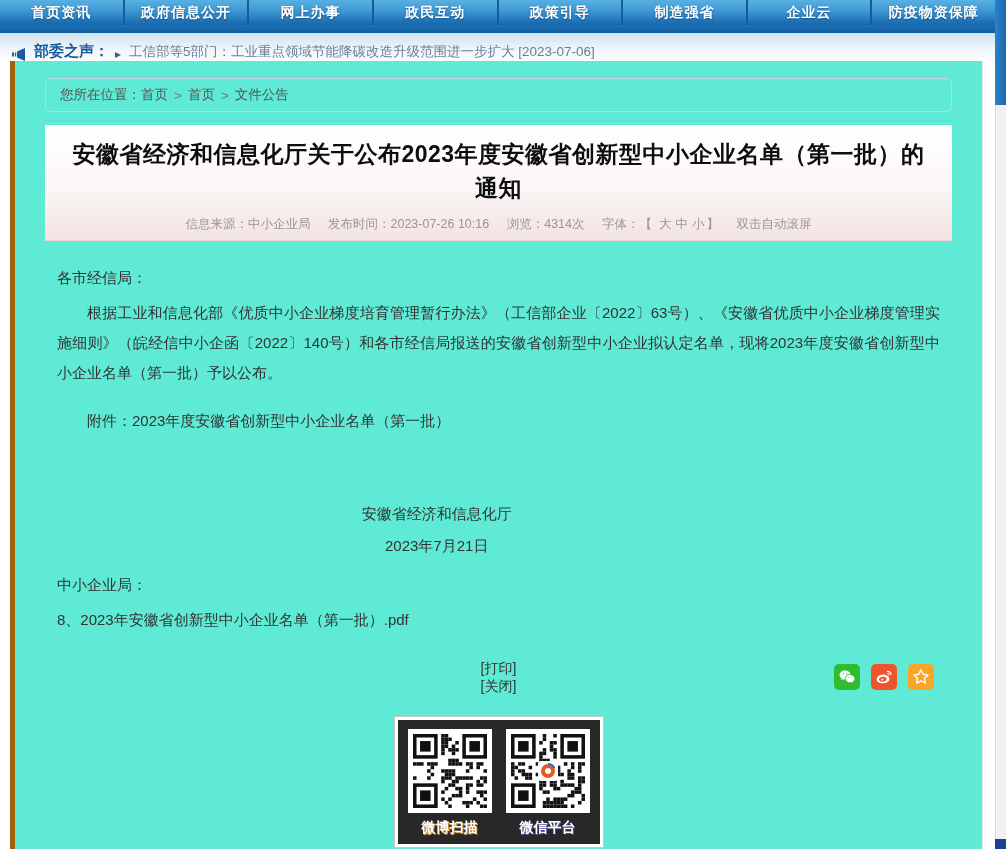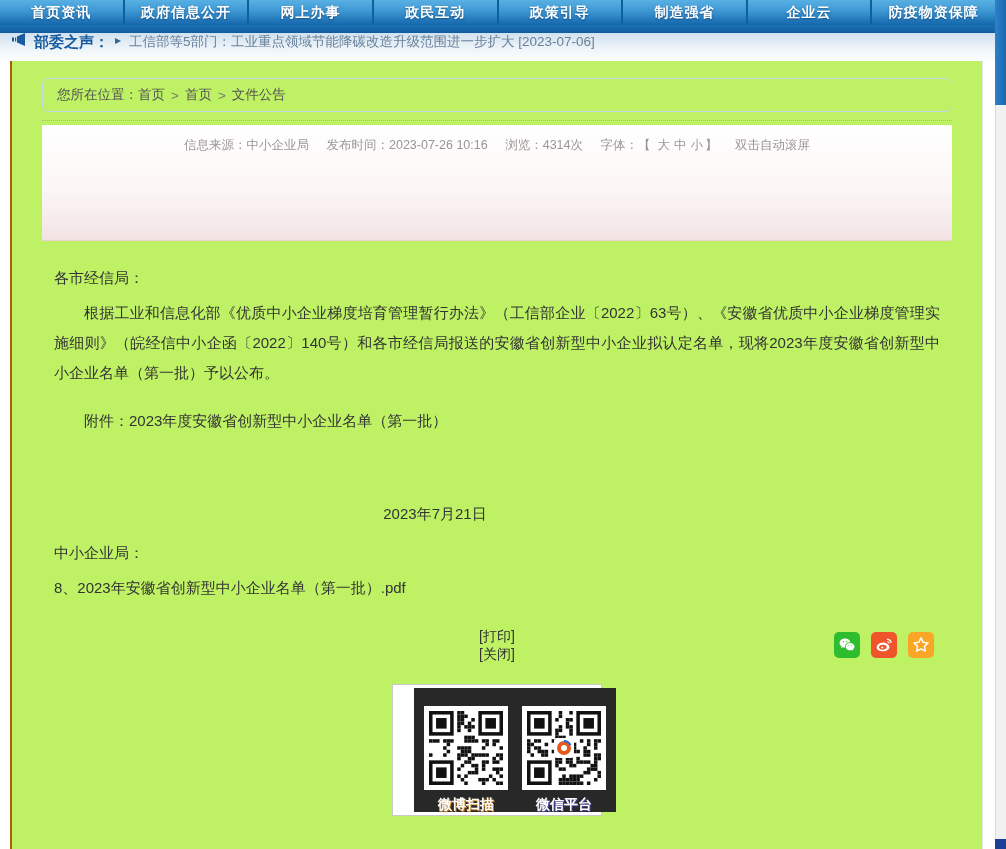--- a/index.html
+++ b/index.html
@@ -11,30 +11,30 @@
     background:linear-gradient(180deg,#58b0e3 0%,#3d97d2 45%,#1467ac 100%); }
   .nav-item { flex:1; display:flex; align-items:center; justify-content:center;
     color:#fff; font-size:14px; font-weight:bold; letter-spacing:1px; cursor:pointer;
     border-right:2px solid #0f5f9f; text-shadow:0 1px 2px rgba(0,40,90,.55); }
   .nav-item:last-child { border-right:none; }
   .navstrip { position:absolute; left:0; top:25px; width:995px; height:8px;
     background:linear-gradient(180deg,#1c71b4,#0f5c9e); }
 
   
   .ticker { position:absolute; left:0; top:33px; width:995px; height:28px;
-    display:flex; align-items:flex-start; padding-left:12px;
+    display:flex; align-items:flex-end; padding-left:12px;
     background:linear-gradient(180deg,#d0e1ee 0%,#eef4f9 55%,#fdfefe 100%); }
   .speaker { width:14px; height:13px; margin-right:8px; }
   .ticker-label { color:#155a9e; font-size:15px; font-weight:bold; margin-right:6px; }
   .ticker-arrow { color:#35648f; font-size:12px; margin-right:8px; }
   .ticker-news { color:#68809b; font-size:13.5px; cursor:pointer; }
 
   
   .container { position:absolute; left:10px; top:61px; width:973px; height:788px;
-    background:#bef264; border-left:2px solid #a16207; border-right:1px solid #dfe5ea;
+    background:#5eead4; border-left:5px solid #a16207; border-right:1px solid #dfe5ea;
     padding:0 30px; }
 
   .breadcrumb-box { margin-top:17px; height:34px; border:1px solid #c3d5e2;
     border-radius:6px; display:flex; align-items:center; padding-left:14px;
     font-size:13.5px; color:#555; }
   .crumb-link { cursor:pointer; }
   .crumb-sep { margin:0 6px; color:#777; }
   .dotted-sep { margin-top:8px; border-bottom:1px dotted #b0b0b0; height:1px; }
 
   
@@ -64,21 +64,21 @@
   .action-link { color:#333; font-size:14px; cursor:pointer; margin:0 2px; }
   .share-group { position:absolute; right:18px; top:0; display:flex; gap:11px; }
   .share-btn { width:26px; height:26px; border-radius:5px; cursor:pointer;
     display:flex; align-items:center; justify-content:center; }
   .share-btn svg { width:20px; height:20px; }
 
   
   .qr-panel { margin:24px auto 0 auto; width:210px; height:132px;
     border:1px solid #c9c9c9; background:#fff; padding:3px; }
   .qr-inner { width:100%; height:100%; background:#282828; display:flex;
-    justify-content:center; gap:14px; padding-top:18px;margin-left:18px; }
+    justify-content:center; gap:14px; padding-top:9px; }
   .qr-col { display:flex; flex-direction:column; align-items:center; }
   .qr-tile { width:84px; height:84px; background:#fff; padding:5px; position:relative; }
   .qr-tile svg { width:74px; height:74px; display:block; }
   .qr-logo { position:absolute; left:50%; top:50%; transform:translate(-50%,-50%);
     width:20px; height:20px; background:#fff; border-radius:3px;
     display:flex; align-items:center; justify-content:center; }
   .qr-label { margin-top:6px; font-size:14px; font-weight:bold; color:#fff; }
   .qr-label.weibo { text-shadow:1px 1px 0 rgba(235,150,30,.85); }
   .qr-label.wechat { text-shadow:1px 1px 0 rgba(90,90,235,.6); }
 
@@ -123,34 +123,36 @@
     <span class="crumb-link">首页</span>
     <span class="crumb-sep">&gt;</span>
     <span class="crumb-link">首页</span>
     <span class="crumb-sep">&gt;</span>
     <span class="crumb-link">文件公告</span>
   </div>
 
   <div class="dotted-sep"></div>
 
   <div class="title-block">
+    <div class="article-title">安徽省经济和信息化厅关于公布2023年度安徽省创新型中小企业名单（第一批）的通知</div>
     <div class="meta-row">
       <span>信息来源：中小企业局</span>
       <span>发布时间：2023-07-26 10:16</span>
       <span>浏览：4314次</span>
       <span style="margin-right:5px">字体：【</span><span class="font-opt">大</span><span class="font-opt">中</span><span class="font-opt">小</span><span style="margin-left:0">】</span>
       <span>双击自动滚屏</span>
     </div>
   </div>
 
   <div class="article-body">
     <div class="salutation">各市经信局：</div>
     <div class="paragraph">根据工业和信息化部《优质中小企业梯度培育管理暂行办法》（工信部企业〔2022〕63号）、《安徽省优质中小企业梯度管理实施细则》（皖经信中小企函〔2022〕140号）和各市经信局报送的安徽省创新型中小企业拟认定名单，现将2023年度安徽省创新型中小企业名单（第一批）予以公布。</div>
     <div class="attachment-line">附件：2023年度安徽省创新型中小企业名单（第一批）</div>
     <div class="sign-block">
+      <div>安徽省经济和信息化厅</div>
       <div class="sign-date">2023年7月21日</div>
     </div>
     <div class="related-label">中小企业局：</div>
     <div class="related-file">8、2023年安徽省创新型中小企业名单（第一批）.pdf</div>
   </div>
 
   <div class="action-row">
     <span class="action-link">[打印]</span>
     <span class="action-link">[关闭]</span>
     <div class="share-group">

